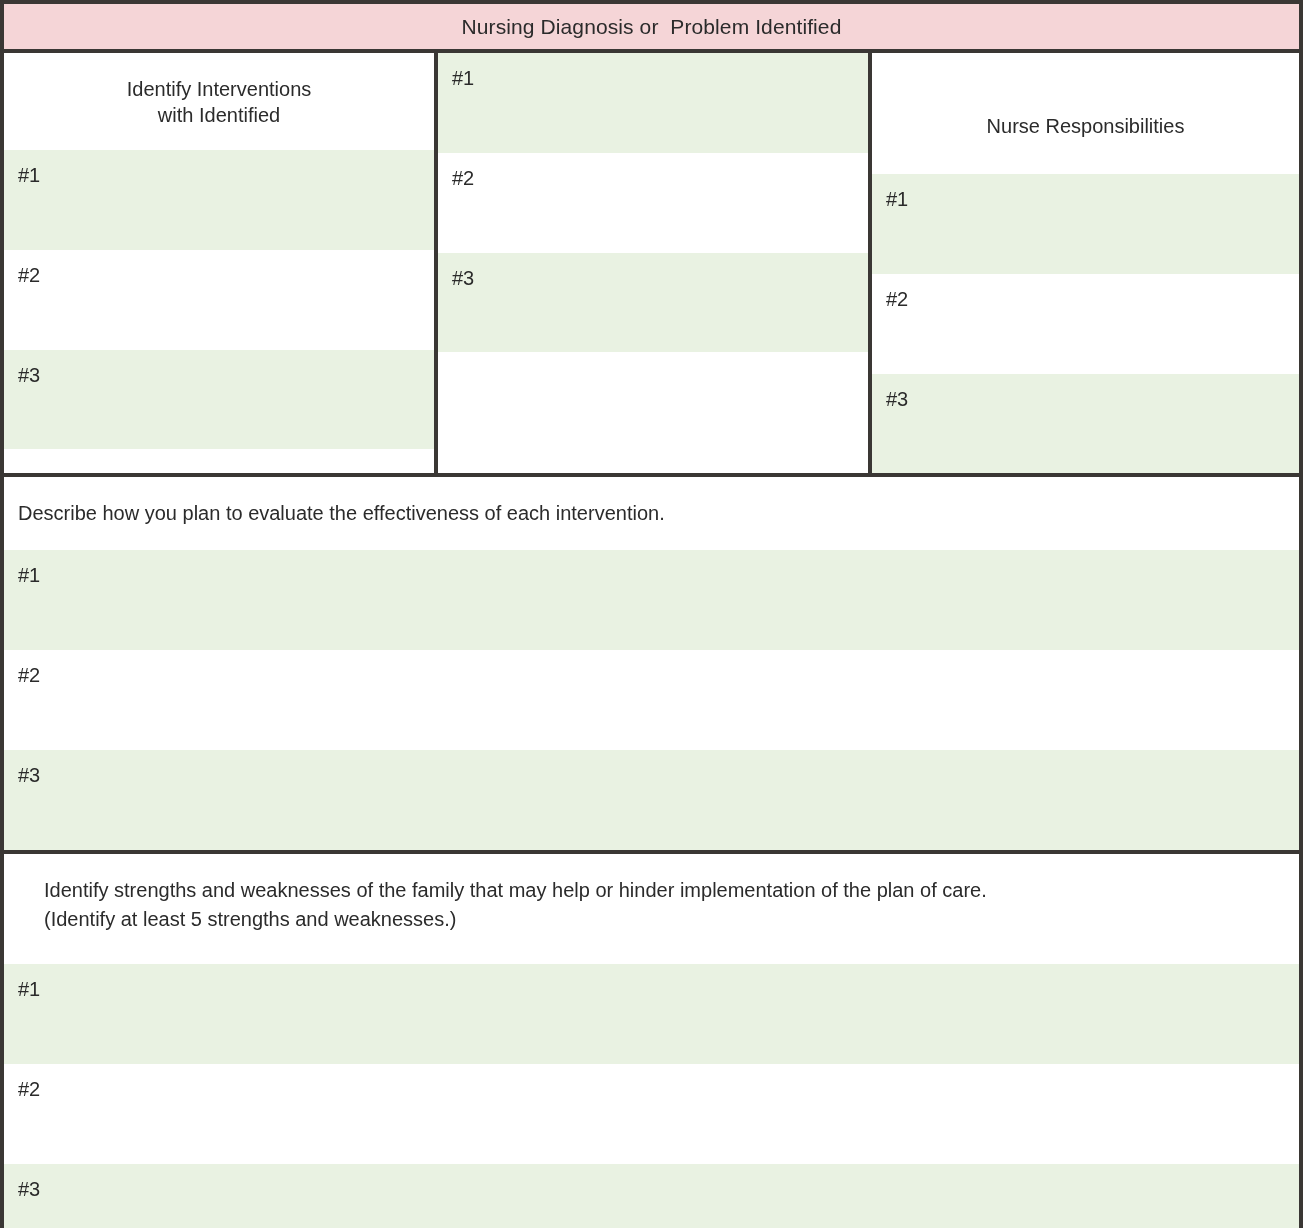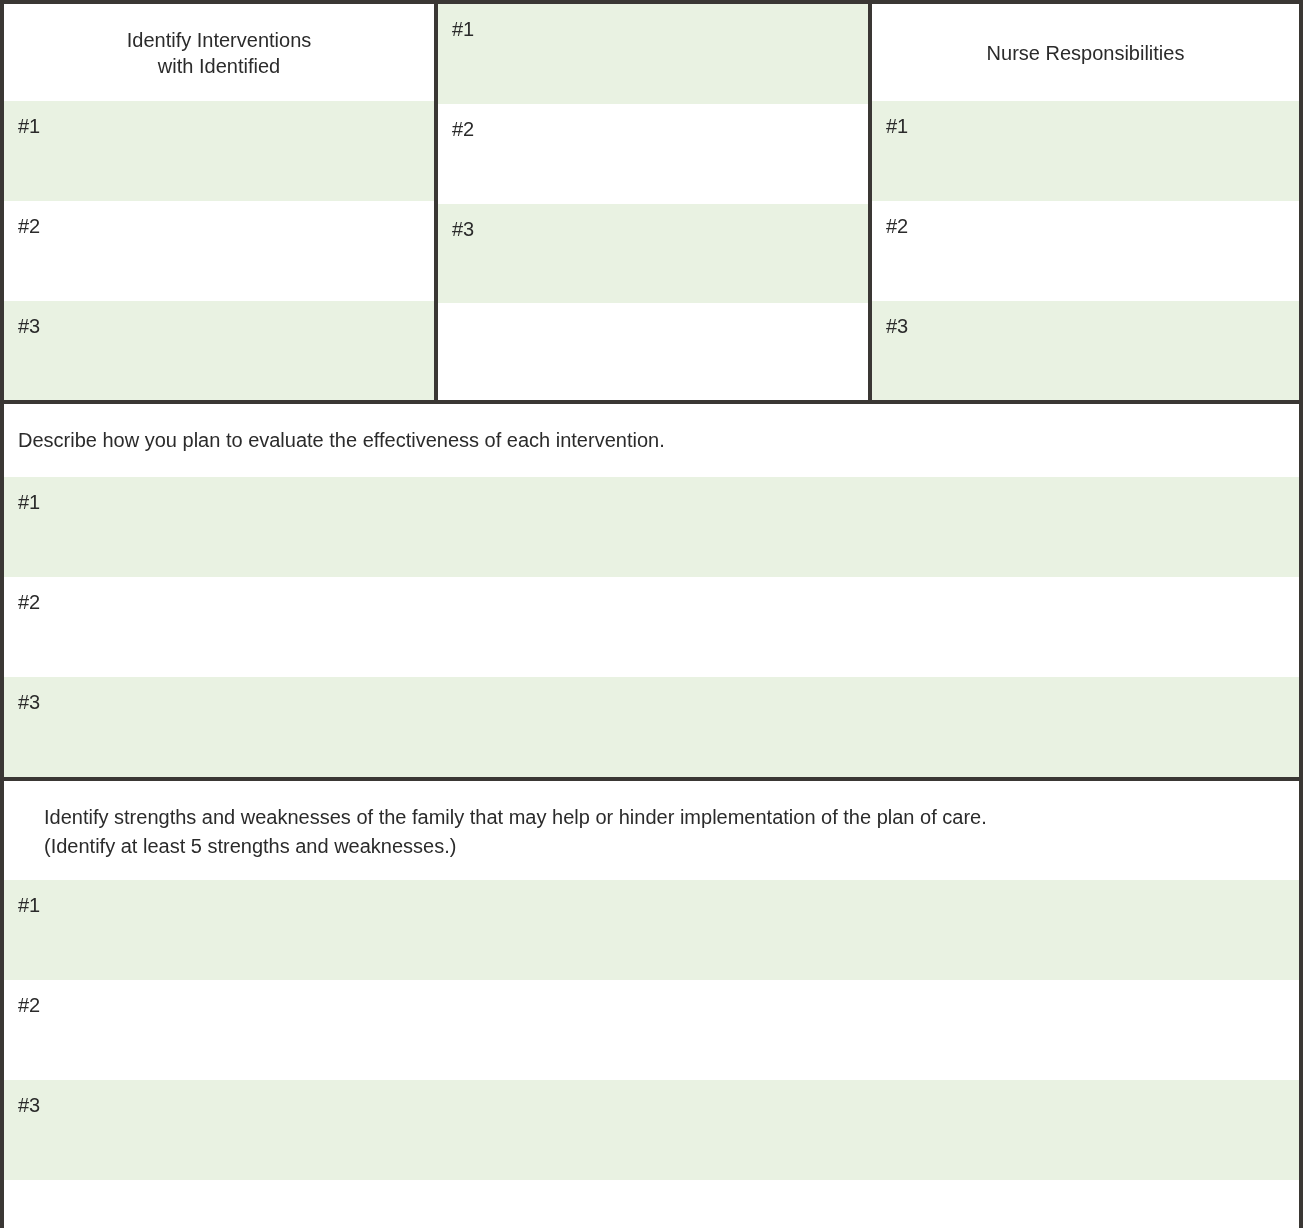--- a/index.html
+++ b/index.html
@@ -56,21 +56,21 @@
 
   
   .grid-section {
     display: flex;
     border-bottom: 4px solid #3a3734;
   }
   .col {
     box-sizing: border-box;
     border-right: 4px solid #3a3734;
   }
-  .col:last-child { border-right: none; }
+  .col:last-child { border-right: none; margin-top: 24px; }
   .col-1 { width: 434px; }
   .col-2 { width: 434px; }
   .col-3 { flex: 1 1 auto; }
 
   .col-head {
     height: 97px;
     display: flex;
     align-items: center;
     justify-content: center;
     text-align: center;
@@ -101,40 +101,43 @@
   .prompt {
     box-sizing: border-box;
     padding: 22px 16px 0 14px;
     font-size: 20px;
     line-height: 29px;
     color: #2b2b2b;
     background: #ffffff;
     border-radius: 11px;
   }
   .prompt-1 { height: 73px; }
-  .prompt-2 { height: 99px; padding-left: 40px; }
+  .prompt-2 { height: 110px; padding-left: 40px; }
 
   .row {
     height: 100px;
     box-sizing: border-box;
     padding: 14px 0 0 14px;
     font-size: 20px;
     color: #2b2b2b;
     background: #ffffff;
   }
   .row.shaded { background: #e9f2e2; }
 
   .prompt-line { display: block; }
 </style>
 </head>
 <body>
 
 <div class="worksheet">
   <div class="frame">
 
+    <div class="banner">
+      <div class="banner-title">Nursing Diagnosis or  Problem Identified</div>
+    </div>
 
     <div class="grid-section">
 
       <div class="col col-1">
         <div class="col-head">
           <div>
             <span class="prompt-line">Identify Interventions</span>
             <span class="prompt-line">with Identified</span>
           </div>
         </div>

